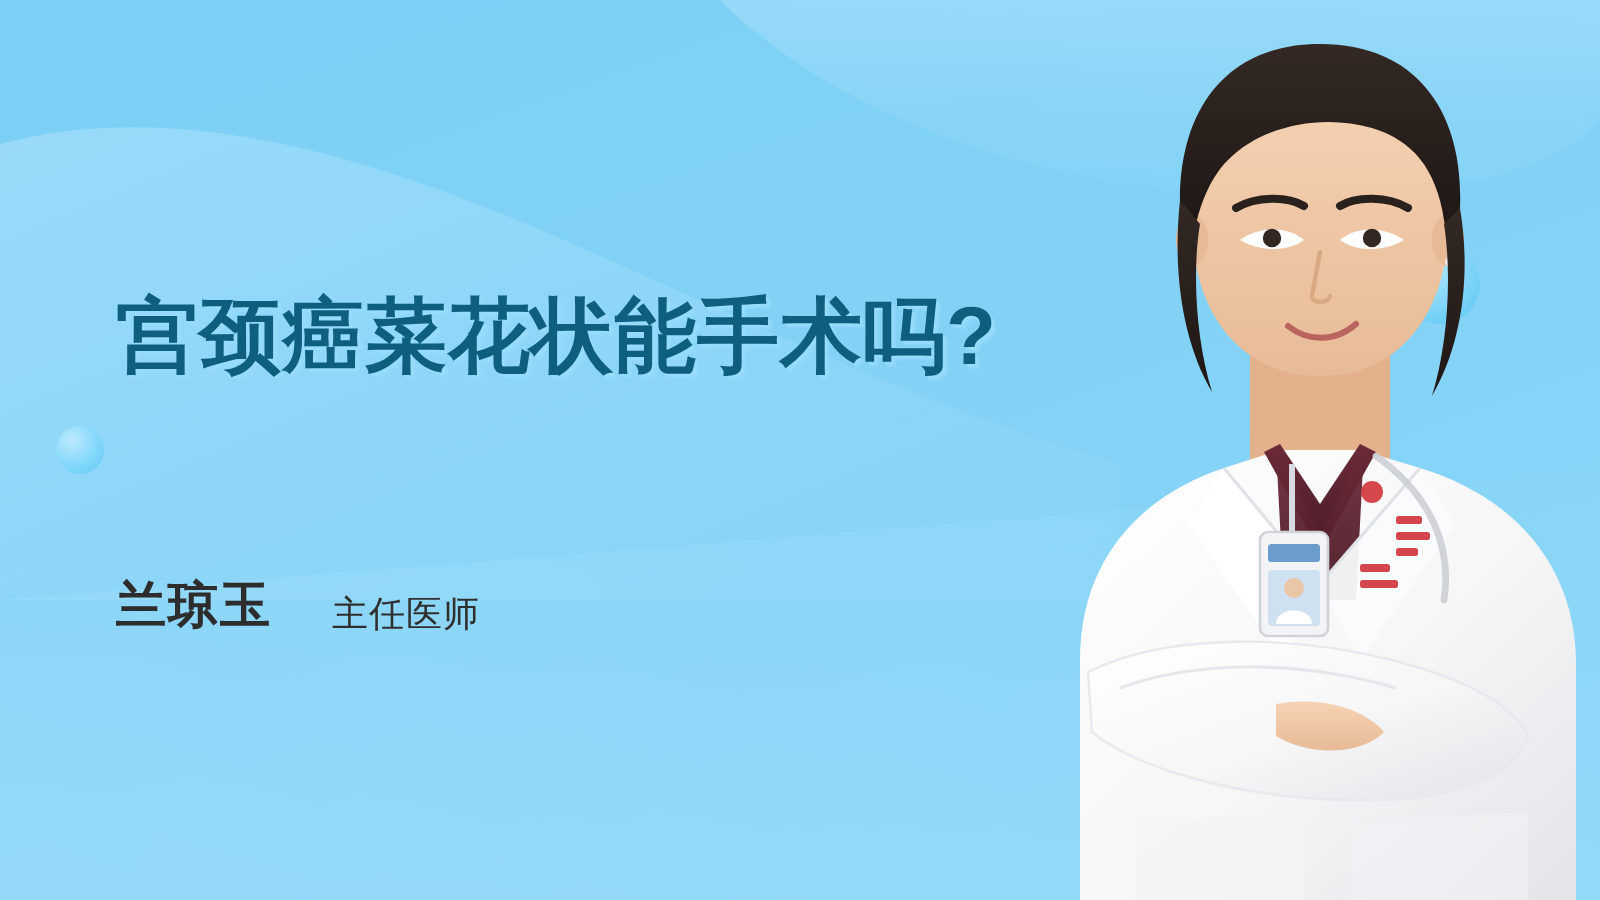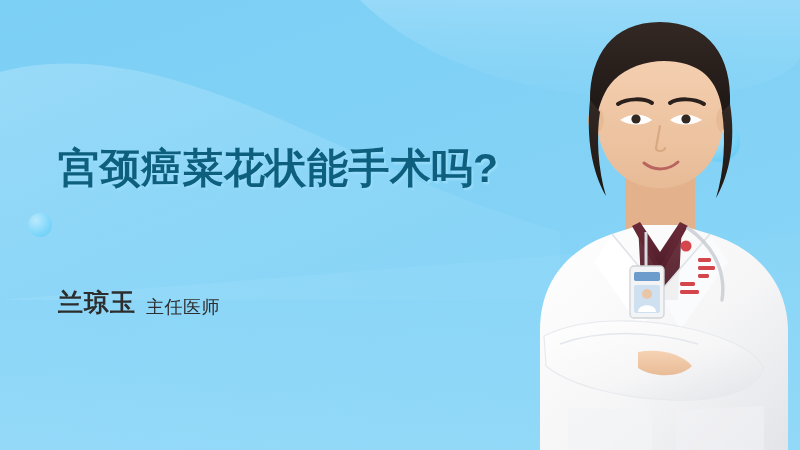--- a/index.html
+++ b/index.html
@@ -90,21 +90,21 @@
   }
   .doctor-name {
     font-size: 25px;
     font-weight: bold;
     color: #2d2d2d;
     letter-spacing: 1px;
   }
   .doctor-rank {
     font-size: 18px;
     color: #2f2f2f;
-    margin-left: 10px;
+    margin-left: 30px;
     letter-spacing: .5px;
   }
   .affiliation {
     position: absolute;
     left: 58px;
     top: 331px;
     font-size: 19px;
     color: #2f2f2f;
     letter-spacing: .5px;
     white-space: nowrap;

